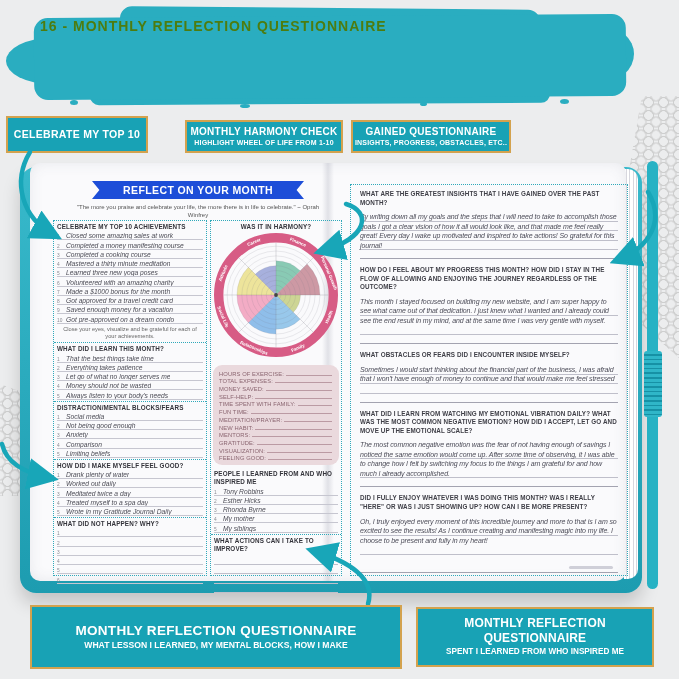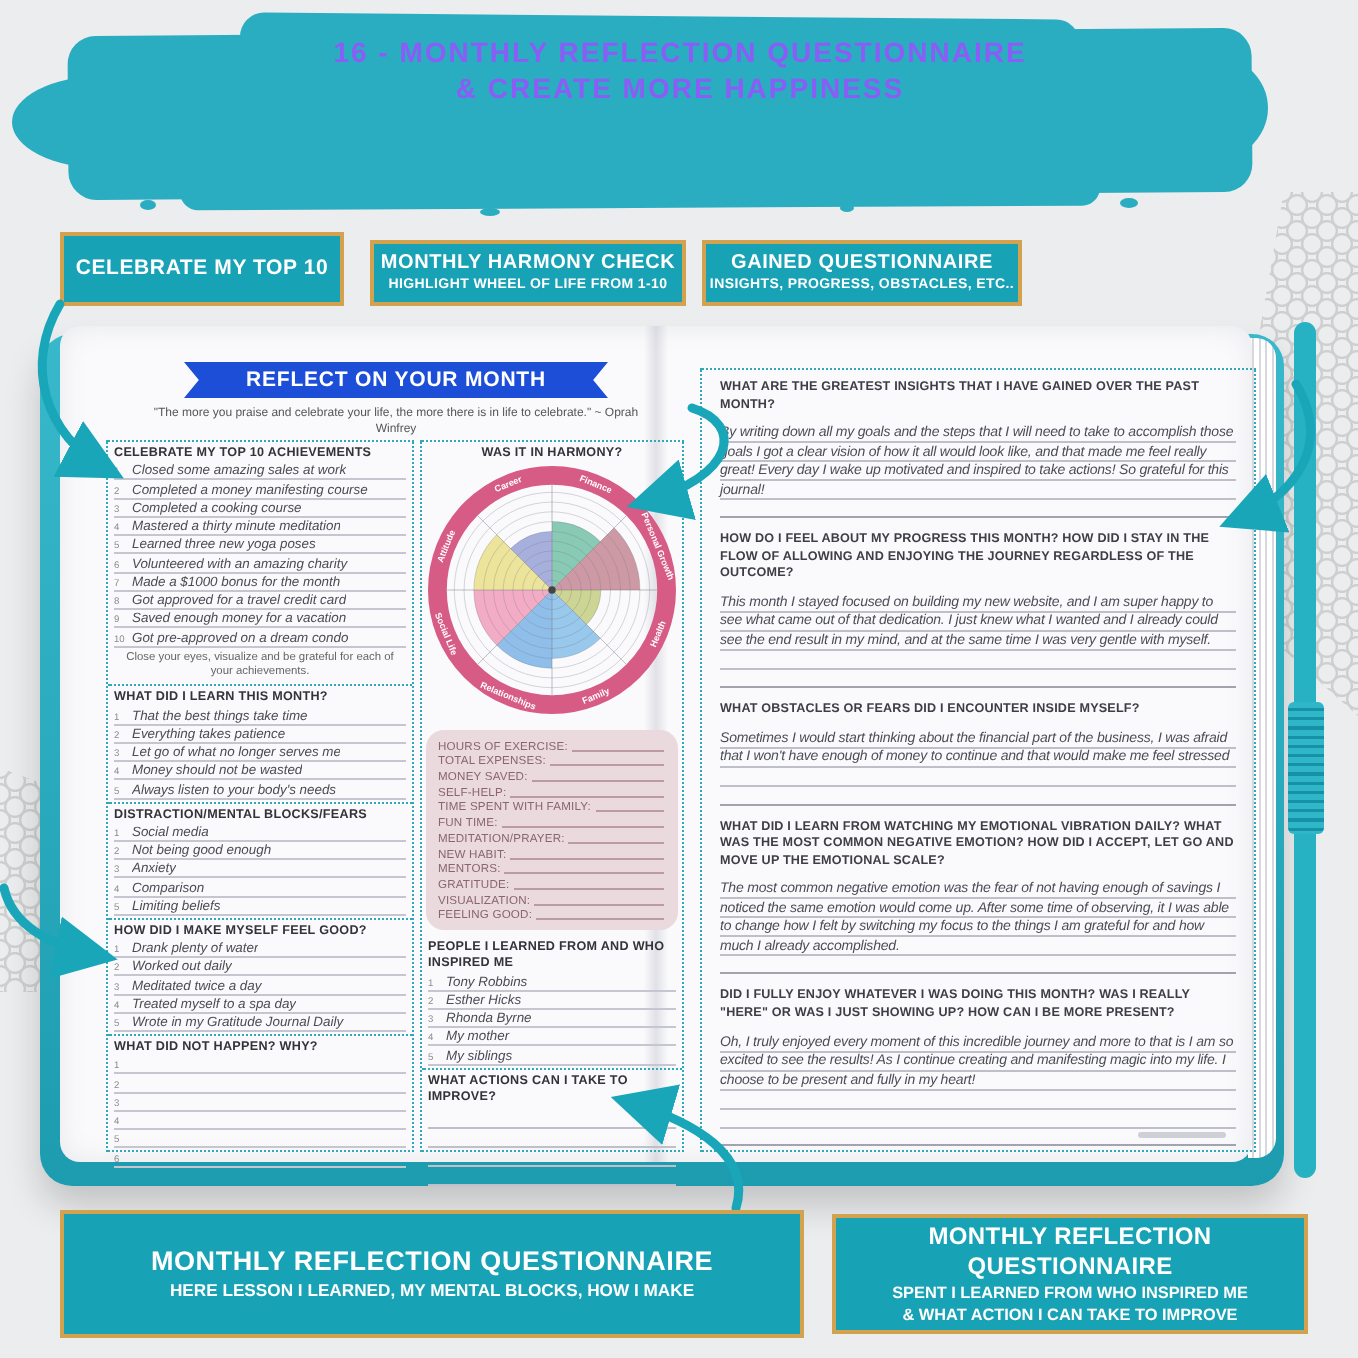--- a/index.html
+++ b/index.html
@@ -17,29 +17,29 @@
 
   
   .banner{position:absolute;left:0;top:0;width:679px;height:112px;}
   .blob{position:absolute;background:#2aadc0;}
   .blob-main{left:34px;top:16px;width:592px;height:82px;border-radius:14px;transform:rotate(-.4deg);}
   .blob-l{left:6px;top:38px;width:90px;height:46px;border-radius:50%;}
   .blob-r{left:570px;top:26px;width:64px;height:56px;border-radius:50%;}
   .blob-t{left:120px;top:8px;width:420px;height:24px;border-radius:12px;transform:rotate(.5deg);}
   .blob-b{left:90px;top:86px;width:460px;height:18px;border-radius:10px;transform:rotate(-.3deg);}
   .speck{position:absolute;background:#2aadc0;border-radius:50%;}
-  .banner-text{position:absolute;left:40px;top:18px;width:600px;text-align:center;color:#8b5cf6;}
+  .banner-text{position:absolute;left:40px;top:18px;width:600px;color:#4d7c0f;}
   .b1{font-size:14px;font-weight:bold;letter-spacing:1px;}
   .b2{font-size:23px;font-weight:bold;letter-spacing:1.2px;margin-top:2px;}
   .b3{font-size:14px;font-weight:bold;letter-spacing:1px;margin-top:2px;}
 
   
   .callout{position:absolute;background:#18a2b5;border:2.5px solid #d3a24e;color:#fff;text-align:center;
     display:flex;flex-direction:column;justify-content:center;box-sizing:border-box;}
-  .c1{left:30px;top:116px;width:142px;height:37px;}
+  .c1{left:6px;top:116px;width:142px;height:37px;}
   .c2{left:185px;top:120px;width:158px;height:33px;}
   .c3{left:351px;top:120px;width:160px;height:33px;}
   .c-title{font-weight:bold;font-size:10px;letter-spacing:.3px;line-height:12px;}
   .c-title-big{font-weight:bold;font-size:10.5px;letter-spacing:.3px;line-height:12.5px;}
   .c-sub{font-weight:bold;font-size:7px;letter-spacing:.2px;line-height:9px;}
   .cb1{left:30px;top:605px;width:372px;height:64px;}
   .cb2{left:416px;top:607px;width:238px;height:60px;}
   .cb-title{font-weight:bold;font-size:13.5px;letter-spacing:.3px;line-height:16px;}
   .cb-title2{font-weight:bold;font-size:12px;letter-spacing:.2px;line-height:15px;}
   .cb-sub{font-weight:bold;font-size:8.6px;line-height:11px;padding:1px 10px 0 10px;}
@@ -108,21 +108,20 @@
     <div class="blob blob-r"></div>
     <div class="blob blob-t"></div>
     <div class="blob blob-b"></div>
     <div class="blob blob-main"></div>
     <div class="speck" style="left:70px;top:100px;width:8px;height:5px;"></div>
     <div class="speck" style="left:240px;top:104px;width:10px;height:4px;"></div>
     <div class="speck" style="left:420px;top:102px;width:7px;height:4px;"></div>
     <div class="speck" style="left:560px;top:99px;width:9px;height:5px;"></div>
     <div class="banner-text">
       <div class="b1">16 - MONTHLY REFLECTION QUESTIONNAIRE</div>
-      <div class="b3">&amp; CREATE MORE HAPPINESS</div>
     </div>
   </div>
 
   <div class="callout c1">
     <div class="c-title-big">CELEBRATE MY TOP 10</div>
   </div>
   <div class="callout c2">
     <div class="c-title">MONTHLY HARMONY CHECK</div>
     <div class="c-sub">HIGHLIGHT WHEEL OF LIFE FROM 1-10</div>
   </div>
@@ -458,21 +457,20 @@
     </defs>
     <path d="M 30 152 C 12 182, 22 218, 54 235" fill="none" stroke="#18a6b8" stroke-width="4.5" stroke-linecap="round" marker-end="url(#ah)"></path>
     <path d="M 2 444 C 6 462, 24 473, 50 478" fill="none" stroke="#18a6b8" stroke-width="4.5" stroke-linecap="round" marker-end="url(#ah)"></path>
     <path d="M 346 204 C 372 212, 368 238, 322 251" fill="none" stroke="#18a6b8" stroke-width="4.5" stroke-linecap="round" marker-end="url(#ah)"></path>
     <path d="M 648 192 C 666 222, 648 248, 618 260" fill="none" stroke="#18a6b8" stroke-width="4.5" stroke-linecap="round" marker-end="url(#ah)"></path>
     <path d="M 368 604 C 376 578, 348 561, 314 551" fill="none" stroke="#18a6b8" stroke-width="4.5" stroke-linecap="round" marker-end="url(#ah)"></path>
   </svg>
 
   <div class="callout cb1">
     <div class="cb-title">MONTHLY REFLECTION QUESTIONNAIRE</div>
-    <div class="cb-sub">HERE LESSON I LEARNED, MY MENTAL BLOCKS, HOW I MAKE</div>
+    <div class="cb-sub">WHAT LESSON I LEARNED, MY MENTAL BLOCKS, HOW I MAKE</div>
   </div>
   <div class="callout cb2">
     <div class="cb-title2">MONTHLY REFLECTION QUESTIONNAIRE</div>
     <div class="cb-sub2">SPENT I LEARNED FROM WHO INSPIRED ME</div>
-    <div class="cb-sub2">&amp; WHAT ACTION I CAN TAKE TO IMPROVE</div>
   </div>
 
 </div>
 
 </body></html>

